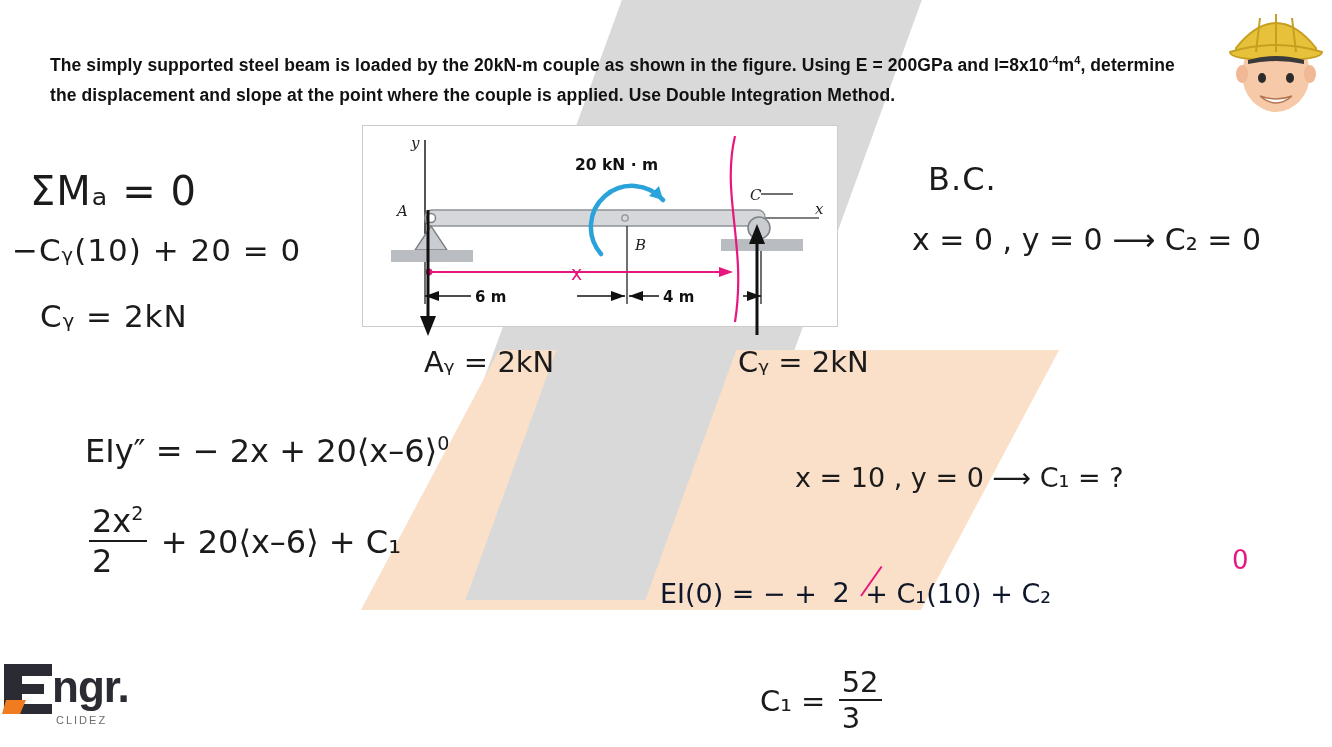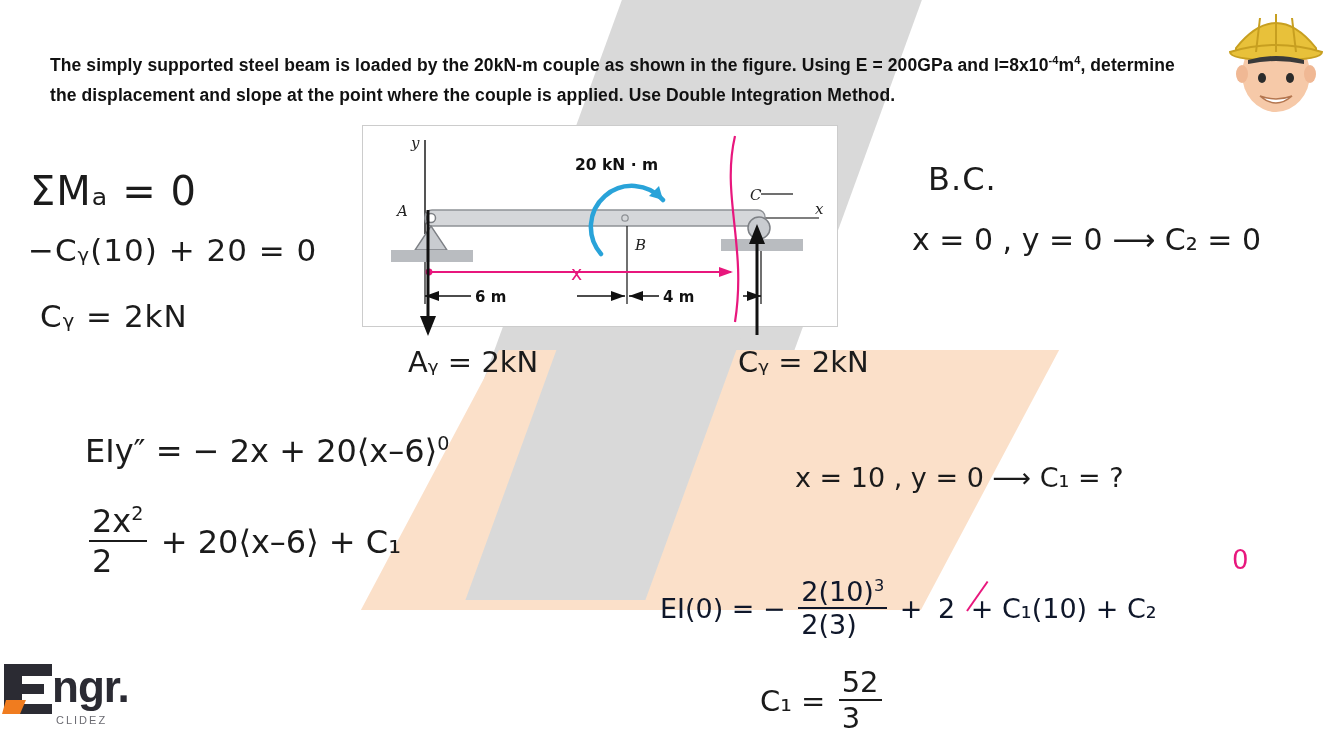--- a/index.html
+++ b/index.html
@@ -42,23 +42,23 @@
   .fig-svg{display:block;}
   
   .hand{
     position:absolute;
     font-family:"DejaVu Sans", sans-serif;
     color:#1b1b1b;
     white-space:nowrap;
   }
   .hand.pink{color:#0f172a;}
   .hw1{left:30px;top:168px;font-size:40px;letter-spacing:1px;}
-  .hw2{left:28px;top:232px;font-size:31px;letter-spacing:1px;text-align:center;}
+  .hw2{left:12px;top:232px;font-size:31px;letter-spacing:1px;text-align:center;}
   .hw3{left:40px;top:298px;font-size:31px;letter-spacing:1px;}
-  .hw-ay{left:408px;top:345px;font-size:29px;}
+  .hw-ay{left:424px;top:345px;font-size:29px;}
   .hw-cy{left:738px;top:345px;font-size:29px;}
   .hw-bc{left:928px;top:160px;font-size:32px;letter-spacing:1px;}
   .hw-bc2{left:912px;top:222px;font-size:30px;}
   .hw-x10{left:795px;top:462px;font-size:27px;}
   .hw-eq1{left:85px;top:432px;font-size:32px;}
   .hw-eq2{left:85px;top:505px;font-size:32px;}
   .hw-eq3{left:660px;top:578px;font-size:27px;}
   .hw-c1{left:760px;top:668px;font-size:29px;}
   .sup{font-size:.6em;vertical-align:super;}
   .frac{display:inline-block;text-align:left;vertical-align:middle;margin:0 4px;
@@ -176,24 +176,20 @@
 <div class="hand hw-eq2">
   <span class="frac">
     <span class="num"><span>2x</span><span class="sup">2</span></span>
     <span class="den">2</span>
   </span>
   <span>+ 20⟨x–6⟩ + C₁</span>
 </div>
 
 <div class="hand hw-eq3 pink">
   <span>EI(0) = −</span>
-  <span class="frac">
-    <span class="num"><span>2(10)</span><span class="sup">3</span></span>
-    <span class="den">2(3)</span>
-  </span>
   <span>+</span>
   <span class="frac">
     <span class="den">2</span>
   </span>
   <span class="strike">+ C₁(10) + C₂</span>
 </div>
 <div class="hand zero-mark">0</div>
 
 <div class="hand hw-c1">
   <span>C₁ =</span>

